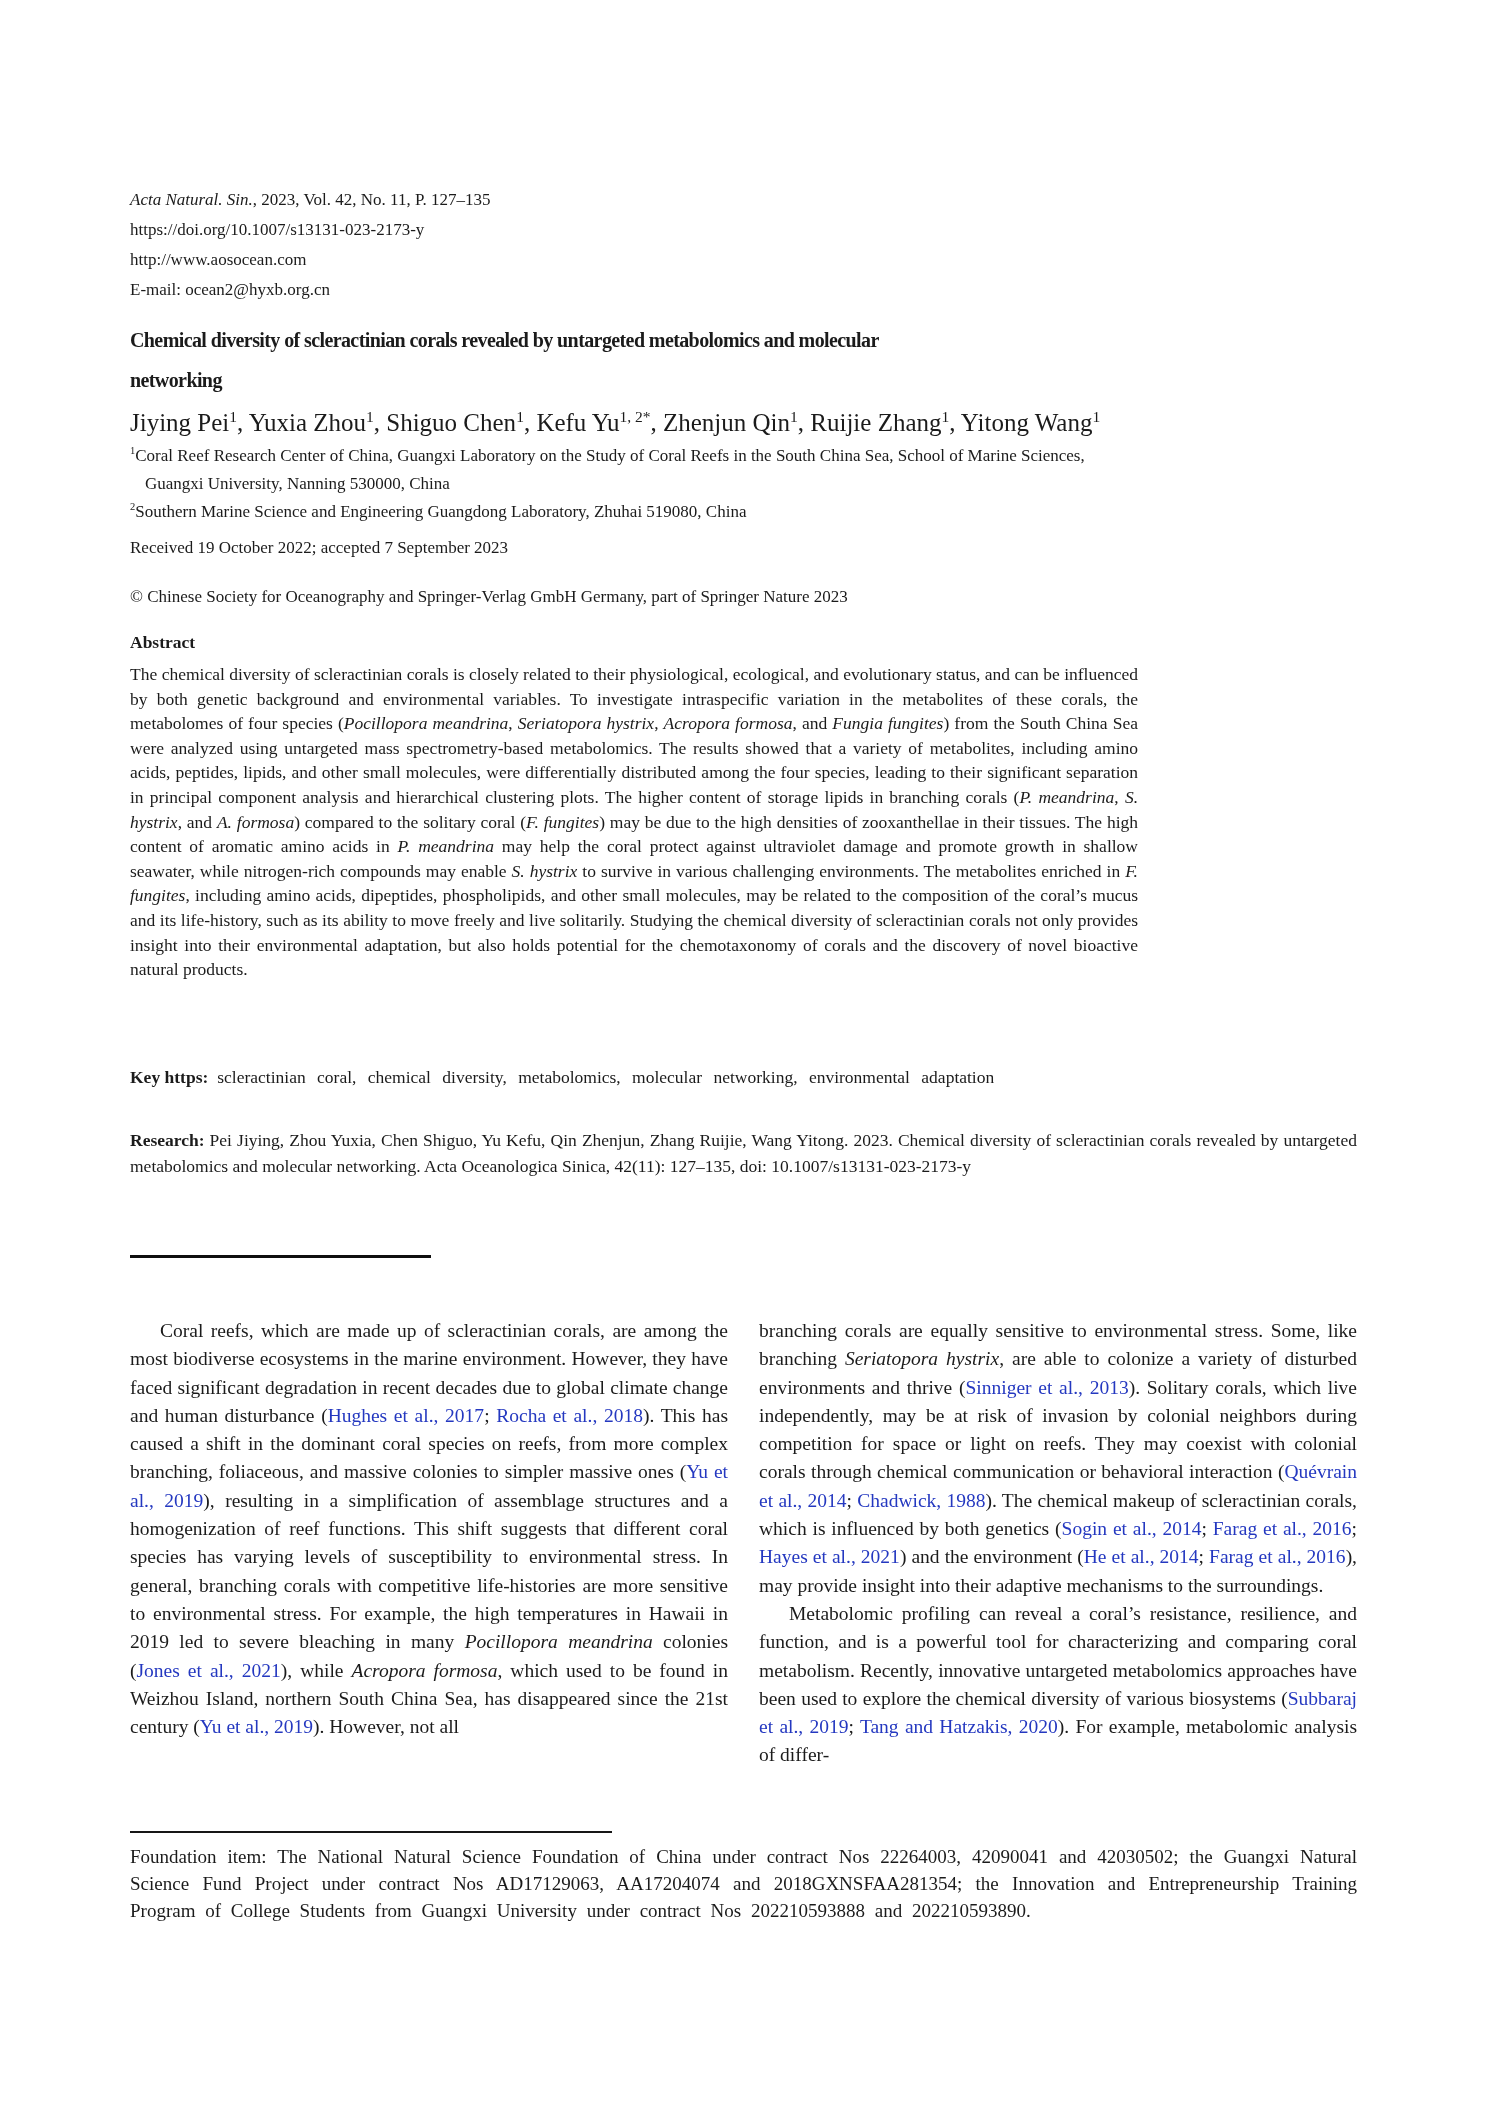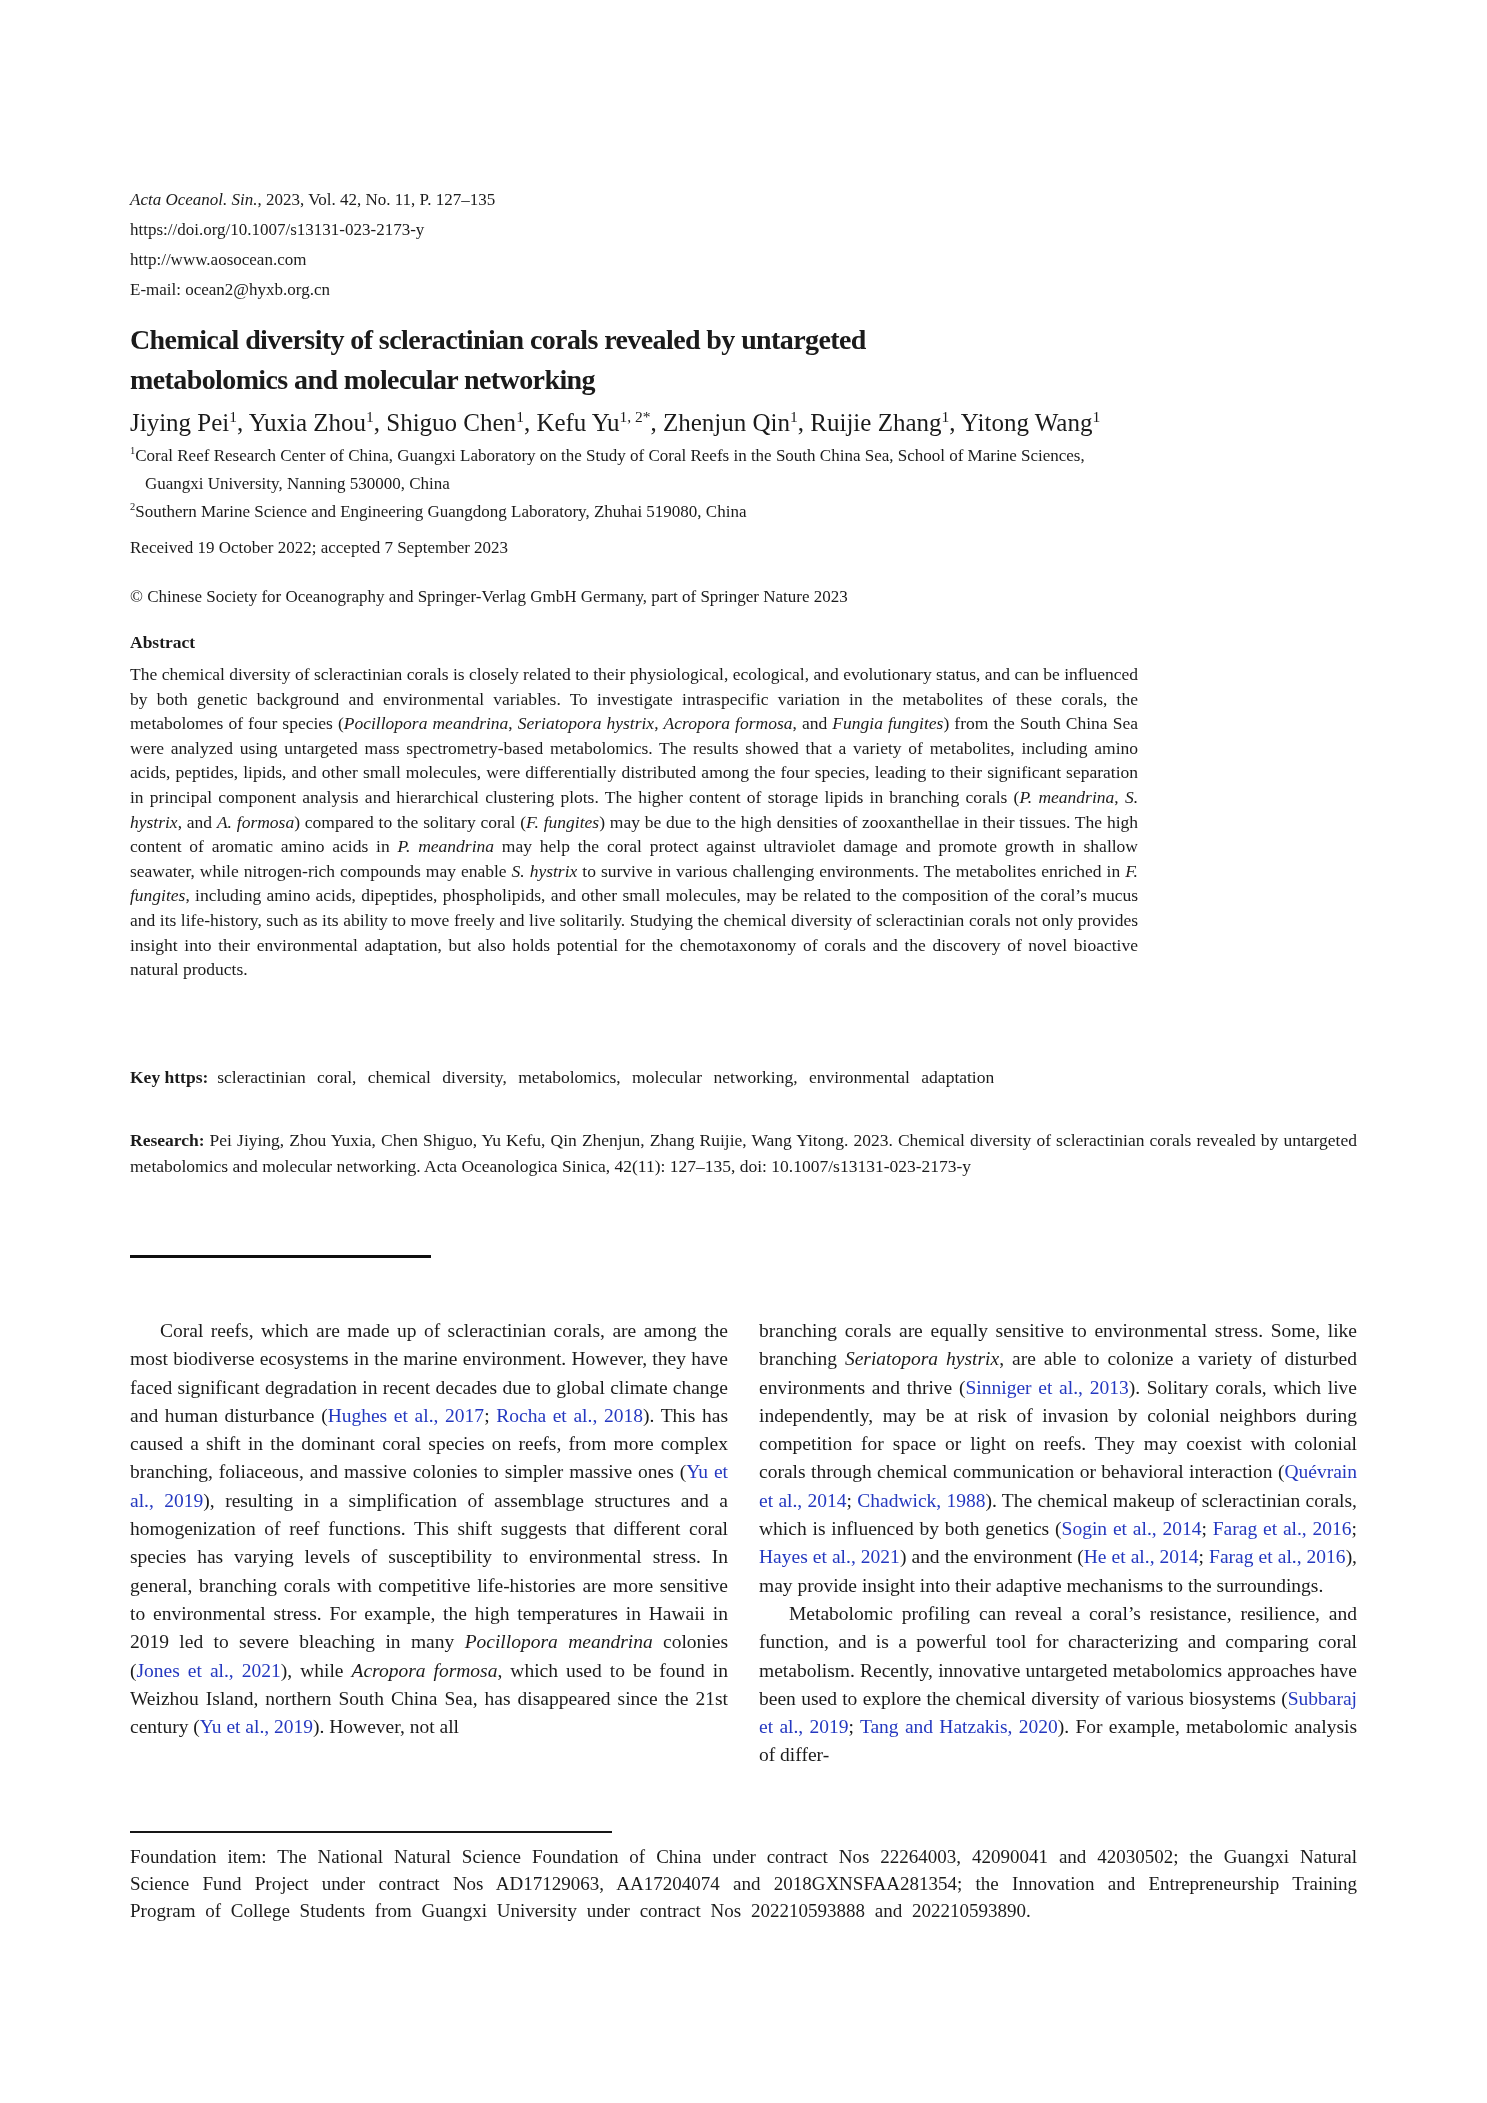--- a/index.html
+++ b/index.html
@@ -2,21 +2,21 @@
 <html><head>
 <meta charset="utf-8">
 <style>
   html,body{margin:0;padding:0;background:#ffffff;}
   .page{position:relative;width:1487px;height:2103px;background:#ffffff;overflow:hidden;
         font-family:"Liberation Serif","DejaVu Serif",serif;color:#1b1b1b;
         -webkit-font-smoothing:antialiased;}
   .content{position:absolute;left:130px;top:0;width:1227px;}
   .content > div, .content > h1{position:absolute;left:0;}
   .masthead{top:185px;font-size:17px;line-height:30px;}
-  .title{top:320px;margin:0;font-size:28px;line-height:40px;font-weight:bold;
+  .title{top:320px;margin:0;font-size:20px;line-height:40px;font-weight:bold;
          letter-spacing:-0.6px;max-width:765px;}
   .authors{top:410px;font-size:25px;line-height:26px;width:1008px;}
   .affils{top:442px;font-size:17px;line-height:28px;width:1010px;}
   .affil{padding-left:15px;text-indent:-15px;}
   .received{top:538px;font-size:17px;}
   .copyright{top:587px;font-size:17px;}
   .abs-label{top:632px;font-size:17.5px;font-weight:bold;}
   .abs-body{top:662px;width:1008px;font-size:17.5px;line-height:24.6px;text-align:justify;}
   .kw-row{top:1065px;display:flex;width:1010px;font-size:17.5px;line-height:24.5px;}
   .kw-label{font-weight:bold;flex:0 0 auto;margin-right:9px;}
@@ -37,21 +37,21 @@
   .cite{color:#2438c0;}
   sup{font-size:62%;line-height:0;vertical-align:super;letter-spacing:0;}
 </style>
 </head>
 <body>
 
 <div class="page">
   <div class="content">
 
     <div class="masthead">
-      <div><span class="it">Acta Oceanol. Sin.</span><span>, 2023, Vol. 42, No. 11, P. 127–135</span></div>
+      <div><span class="it">Acta Natural. Sin.</span><span>, 2023, Vol. 42, No. 11, P. 127–135</span></div>
       <div>https://doi.org/10.1007/s13131-023-2173-y</div>
       <div>http://www.aosocean.com</div>
       <div>E-mail: ocean2@hyxb.org.cn</div>
     </div>
 
     <h1 class="title">Chemical diversity of scleractinian corals revealed by untargeted metabolomics and molecular networking</h1>
 
     <div class="authors"><span>Jiying Pei</span><sup>1</sup><span>, Yuxia Zhou</span><sup>1</sup><span>, Shiguo Chen</span><sup>1</sup><span>, Kefu Yu</span><sup>1, 2*</sup><span>, Zhenjun Qin</span><sup>1</sup><span>, Ruijie Zhang</span><sup>1</sup><span>, Yitong Wang</span><sup>1</sup></div>
 
     <div class="affils">

